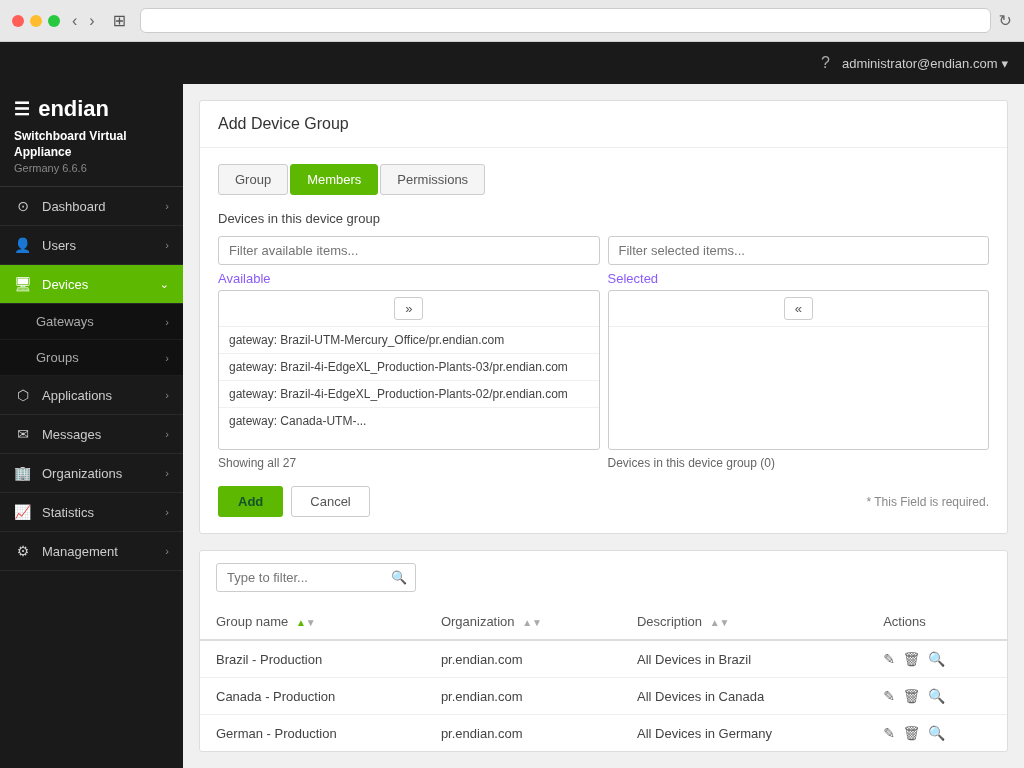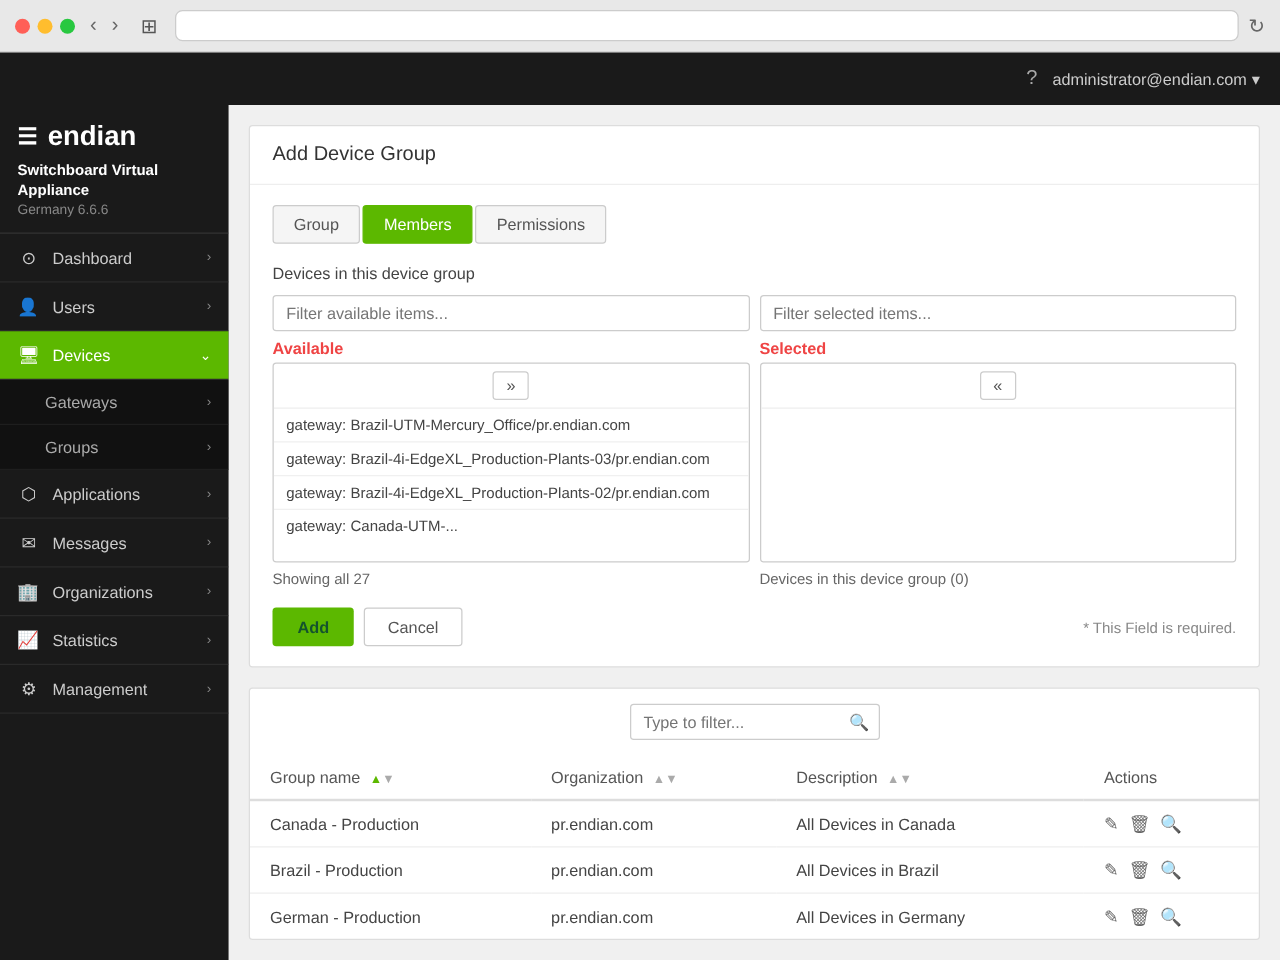--- a/index.html
+++ b/index.html
@@ -103,21 +103,21 @@
     .filter-input {
       width: 100%;
       padding: 6px 10px;
       border: 1px solid #ccc;
       border-radius: 3px;
       font-size: 13px;
       margin-bottom: 6px;
       color: #999;
     }
 
-    .list-label { font-size: 13px; color: #ef4444; margin-bottom: 4px; font-weight: bold; }
+    .list-label { font-size: 13px; color: #8b5cf6; margin-bottom: 4px; }
 
     .list-box {
       border: 1px solid #ccc;
       border-radius: 3px;
       min-height: 160px;
       background: white;
       overflow-y: auto;
     }
     .list-box-inner { padding: 0; }
 
@@ -144,21 +144,21 @@
     .showing-text { font-size: 12px; color: #666; margin-top: 6px; }
     .devices-in-group-text { font-size: 12px; color: #666; margin-top: 6px; }
 
     .form-actions { margin-top: 16px; display: flex; align-items: center; gap: 8px; }
     .btn-add { background: #5cb800; color: #14532d; border: none; padding: 8px 20px; border-radius: 3px; cursor: pointer; font-size: 13px; font-weight: bold; }
     .btn-cancel { background: white; color: #555; border: 1px solid #ccc; padding: 7px 18px; border-radius: 3px; cursor: pointer; font-size: 13px; }
     .required-note { font-size: 12px; color: #888; margin-left: auto; }
 
     
     .table-card { background: white; border: 1px solid #ddd; border-radius: 3px; }
-    .table-toolbar { padding: 12px 16px; display: flex; justify-content: center; }
+    .table-toolbar { padding: 12px 16px; display: flex; justify-content: flex-start; }
     .filter-table-input {
       padding: 6px 10px;
       border: 1px solid #ccc;
       border-radius: 3px;
       font-size: 13px;
       width: 200px;
       color: #999;
     }
     .filter-icon { font-size: 13px; color: #999; }
     .filter-wrapper { position: relative; display: flex; align-items: center; }
@@ -374,35 +374,35 @@
                 <span>Description</span>
                 <span class="sort-icons">▲▼</span>
               </th>
               <th>
                 <span>Actions</span>
               </th>
             </tr>
           </thead>
           <tbody>
             <tr class="table-row">
-              <td>Canada - Production</td>
+              <td>Brazil - Production</td>
               <td>pr.endian.com</td>
-              <td>All Devices in Canada</td>
+              <td>All Devices in Brazil</td>
               <td>
                 <div class="action-icons">
                   <span class="action-icon">✎</span>
                   <span class="action-icon">🗑</span>
                   <span class="action-icon">🔍</span>
                 </div>
               </td>
             </tr>
             <tr class="table-row">
-              <td>Brazil - Production</td>
+              <td>Canada - Production</td>
               <td>pr.endian.com</td>
-              <td>All Devices in Brazil</td>
+              <td>All Devices in Canada</td>
               <td>
                 <div class="action-icons">
                   <span class="action-icon">✎</span>
                   <span class="action-icon">🗑</span>
                   <span class="action-icon">🔍</span>
                 </div>
               </td>
             </tr>
             <tr class="table-row">
               <td>German - Production</td>

